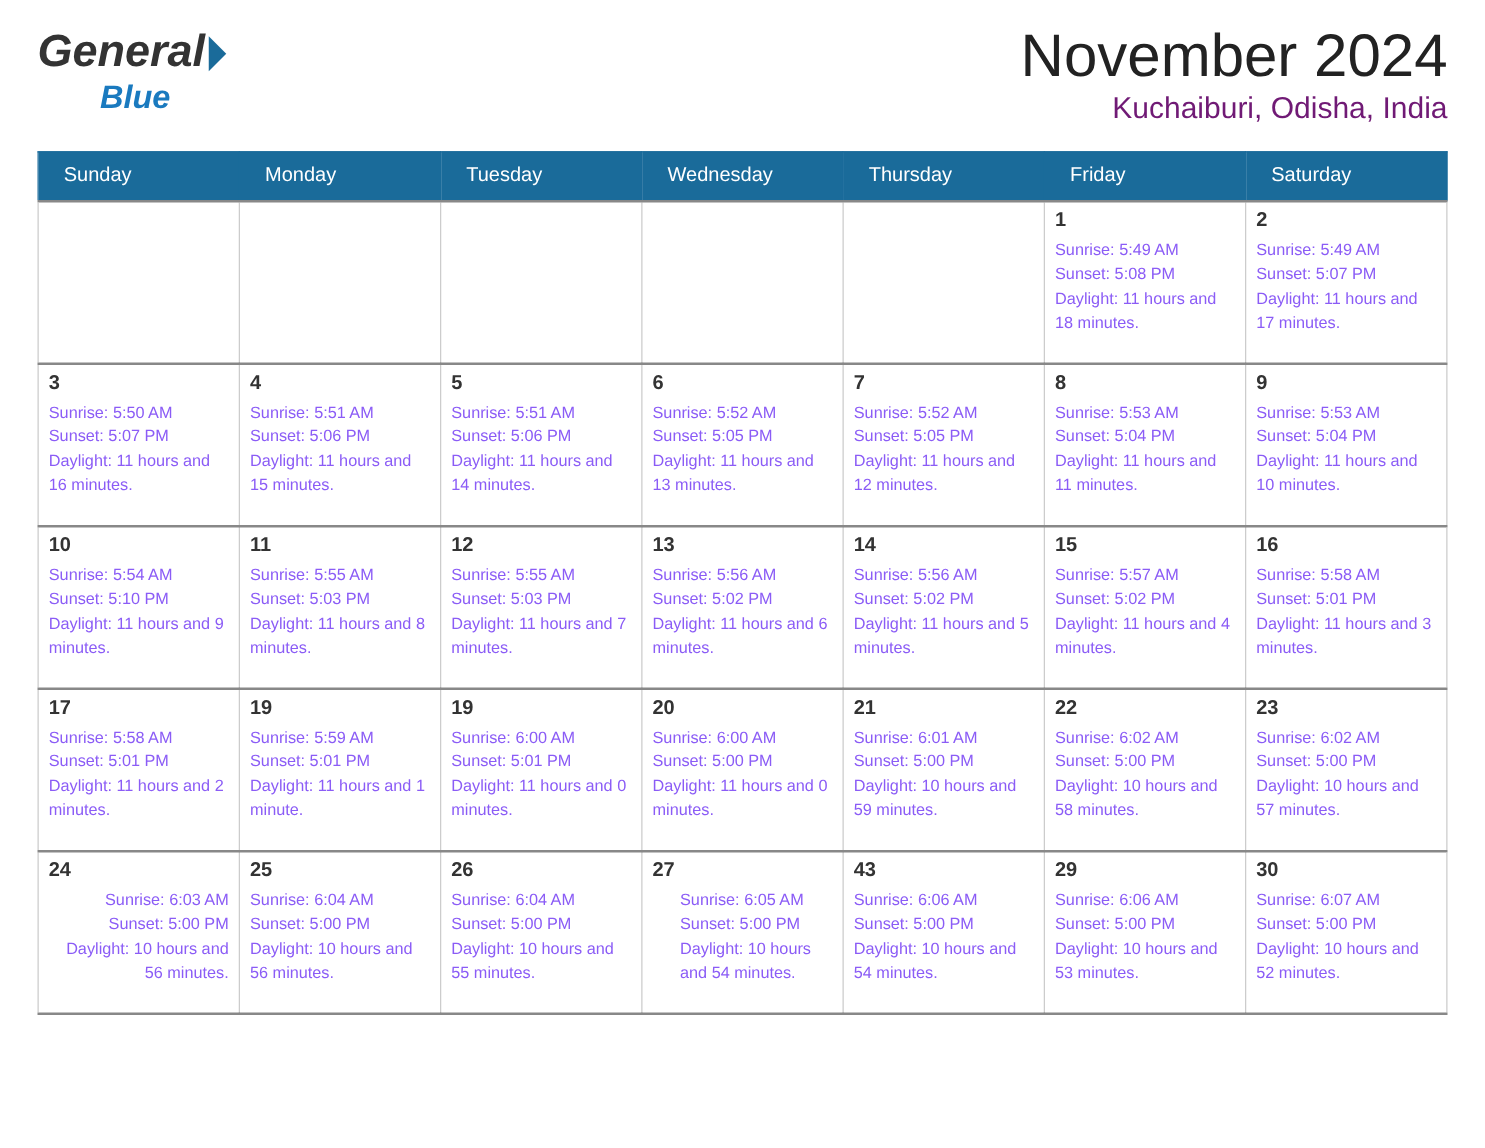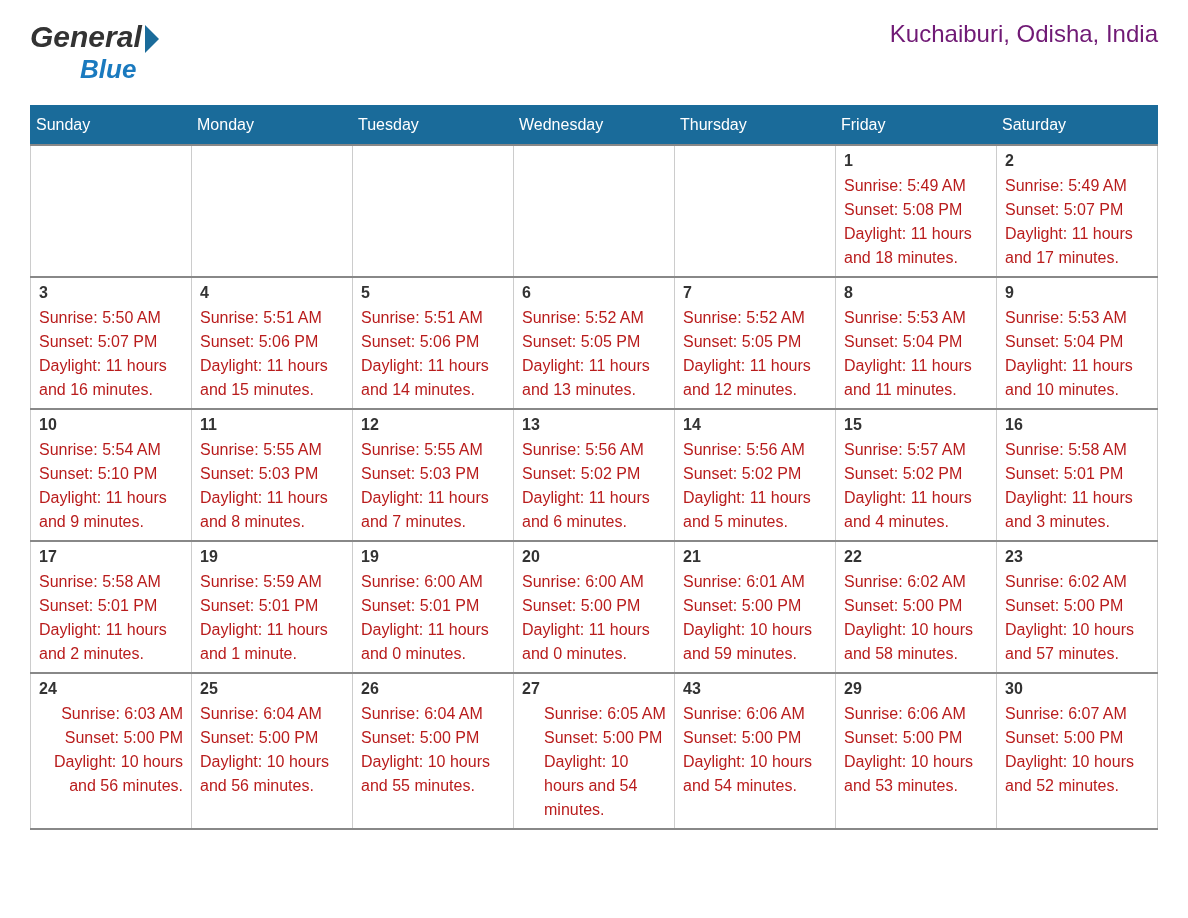--- a/index.html
+++ b/index.html
@@ -37,21 +37,21 @@
       color: #701a75;
     }
     .calendar {
       width: 100%;
       border-collapse: collapse;
       border: 1px solid #aaa;
     }
     .calendar th {
       background-color: #1a6b9a;
       color: #fff;
-      padding: 10px 5px;
+      padding: 10px 20px;
       font-size: 16px;
       font-weight: normal;
       text-align: left;
       border: 1px solid #1a6b9a;
     }
     .calendar td {
       vertical-align: top;
       padding: 6px 8px;
       border: 1px solid #ccc;
       width: calc(100% / 7);
@@ -62,34 +62,34 @@
       border-bottom: 2px solid #888;
     }
     .day-num {
       font-size: 16px;
       font-weight: bold;
       color: #333;
       display: block;
       margin-bottom: 4px;
     }
     .day-info {
-      font-size: 16px;
-      color: #b91c1c;
+      font-size: 13px;
+      color: #8b5cf6;
       line-height: 1.5;
     }
     .empty-cell {
       background: #fff;
     }
     .logo-top-row {
       display: flex;
       align-items: center;
       gap: 0;
     }
     .logo-text-general {
-      font-size: 30px;
+      font-size: 36px;
       font-weight: bold;
       color: #333;
       font-style: italic;
     }
     .logo-triangle {
       display: inline-block;
       width: 0;
       height: 0;
       border-left: 14px solid #1a6b9a;
       border-top: 14px solid transparent;
@@ -111,20 +111,21 @@
 
 <div class="header">
   <div class="logo">
     <div class="logo-top-row">
       <span class="logo-text-general">General</span>
       <span class="logo-triangle"></span>
     </div>
     <span class="logo-text-blue">Blue</span>
   </div>
   <div class="title-block">
+    <h1>November 2024</h1>
     <h2>Kuchaiburi, Odisha, India</h2>
   </div>
 </div>
 
 <table class="calendar">
   <thead>
     <tr>
       <th>Sunday</th>
       <th>Monday</th>
       <th>Tuesday</th>

